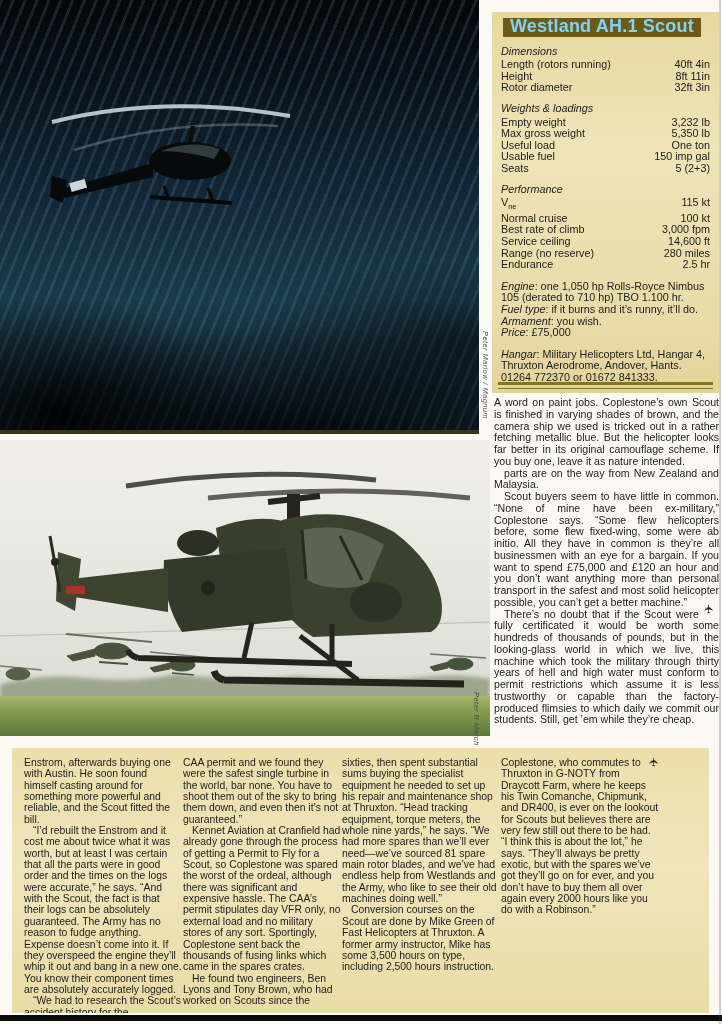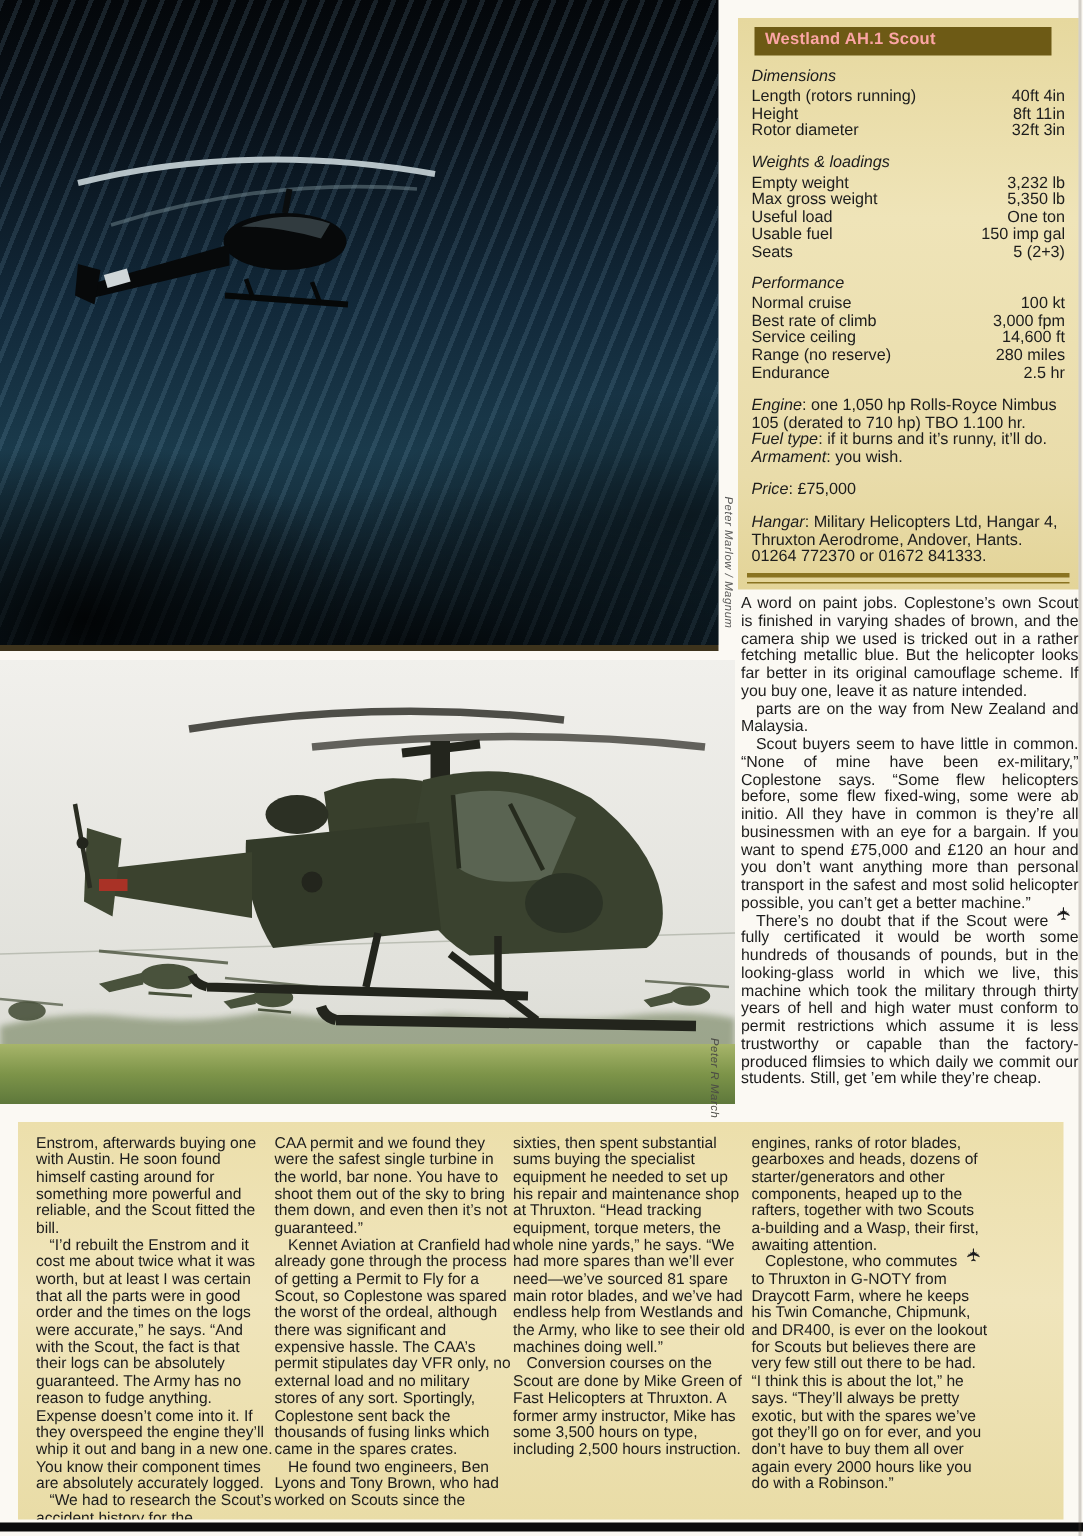--- a/index.html
+++ b/index.html
@@ -23,30 +23,30 @@
   .credit-top{left:481px;top:331px;}
   .credit-mid{left:472px;top:692px;color:#4c4c46;}
 
   
   .spec-box{position:absolute;left:492px;top:12px;width:227px;height:381px;
     background:linear-gradient(180deg,#e6d89e 0%,#efe4b8 35%,#ead downer 0) ;
     background:linear-gradient(180deg,#e6d89e 0%,#efe4b8 35%,#e9dcaa 80%,#e3d498 100%);
     box-sizing:border-box;padding:5px 9px 0 9px;font-size:10.8px;line-height:11.6px;}
   .spec-rule{position:absolute;left:6px;right:6px;bottom:4px;height:3px;
     border-top:3px solid #8a7320;border-bottom:1px solid #8a7320;}
-  .spec-title{background:#6d5a15;color:#fca5a5;font-weight:bold;font-size:11px;
+  .spec-title{background:#6d5a15;color:#7dd3fc;font-weight:bold;font-size:18px;
     padding:3px 6px 4px 7px;margin:1px 9px 7px 2px;letter-spacing:.2px;}
   .spec-section-title{font-style:italic;margin-top:9px;margin-bottom:2px;}
   .srow{display:flex;justify-content:space-between;}
   .sl{white-space:nowrap;}
   .sv{white-space:nowrap;text-align:right;}
   .ssub{font-size:7.5px;}
   .spec-notes{margin-top:10px;}
   .note i{font-style:italic;}
-  .spec-price{margin-top:10px;}
+  .spec-price{}
   .spec-contact{margin-top:10px;}
 
   
   .right-col{position:absolute;left:494px;top:397px;width:225px;font-size:10.6px;
     line-height:11.75px;text-align:justify;}
   .right-col p{margin:0;}
   .right-col p + p{text-indent:10px;}
 
   
   .mid-photo{position:absolute;left:0;top:440px;width:490px;height:296px;background:#e6e6e1;}
@@ -124,20 +124,24 @@
           <span class="sv">150 imp gal</span>
         </div>
       <div class="srow">
           <span class="sl">Seats</span>
           <span class="sv">5 (2+3)</span>
         </div>
     </div>
 
     <div>
       <div class="spec-section-title">Performance</div>
+      <div class="srow">
+          <span class="sl"><span>V</span><sub class="ssub">ne</sub></span>
+          <span class="sv">115 kt</span>
+        </div>
       <div class="srow">
           <span class="sl">Normal cruise</span>
           <span class="sv">100 kt</span>
         </div>
       <div class="srow">
           <span class="sl">Best rate of climb</span>
           <span class="sv">3,000 fpm</span>
         </div>
       <div class="srow">
           <span class="sl">Service ceiling</span>
@@ -245,20 +249,19 @@
     <div class="bcol">
       <p>CAA permit and we found they were the safest single turbine in the world, bar none. You have to shoot them out of the sky to bring them down, and even then it’s not guaranteed.”</p>
       <p>Kennet Aviation at Cranfield had already gone through the process of getting a Permit to Fly for a Scout, so Coplestone was spared the worst of the ordeal, although there was significant and expensive hassle. The CAA’s permit stipulates day VFR only, no external load and no military stores of any sort. Sportingly, Coplestone sent back the thousands of fusing links which came in the spares crates.</p>
       <p>He found two engineers, Ben Lyons and Tony Brown, who had worked on Scouts since the</p>
     </div>
     <div class="bcol">
       <p>sixties, then spent substantial sums buying the specialist equipment he needed to set up his repair and maintenance shop at Thruxton. “Head tracking equipment, torque meters, the whole nine yards,” he says. “We had more spares than we’ll ever need—we’ve sourced 81 spare main rotor blades, and we’ve had endless help from Westlands and the Army, who like to see their old machines doing well.”</p>
       <p>Conversion courses on the Scout are done by Mike Green of Fast Helicopters at Thruxton. A former army instructor, Mike has some 3,500 hours on type, including 2,500 hours instruction.</p>
     </div>
     <div class="bcol">
-      <p>engines, ranks of rotor blades, gearboxes and heads, dozens of starter/generators and other components, heaped up to the rafters, together with two Scouts a-building and a Wasp, their first, awaiting attention.</p>
       <p><span class="endmark">✈</span><span>Coplestone, who commutes to Thruxton in G-NOTY from Draycott Farm, where he keeps his Twin Comanche, Chipmunk, and DR400, is ever on the lookout for Scouts but believes there are very few still out there to be had. “I think this is about the lot,” he says. “They’ll always be pretty exotic, but with the spares we’ve got they’ll go on for ever, and you don’t have to buy them all over again every 2000 hours like you do with a Robinson.”</span></p>
     </div>
   </div>
 
   <div class="bottom-bar"></div>
   <div class="edge-line"></div>
 </div>
 
 </body></html>

